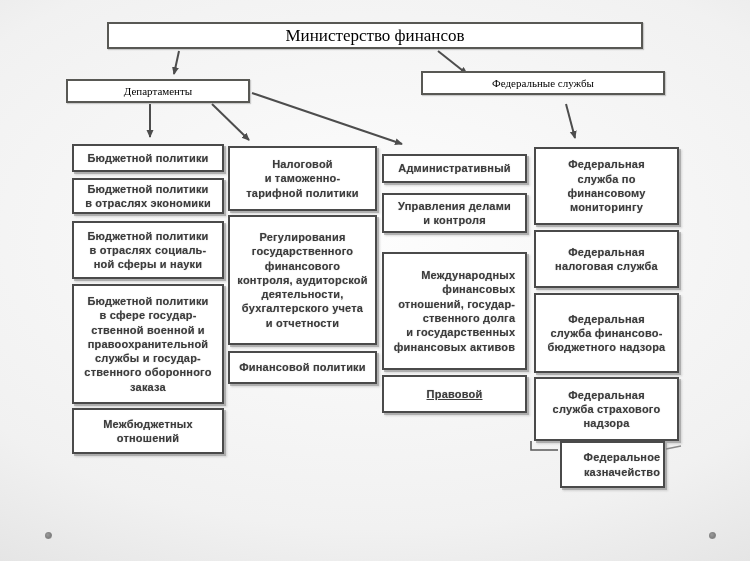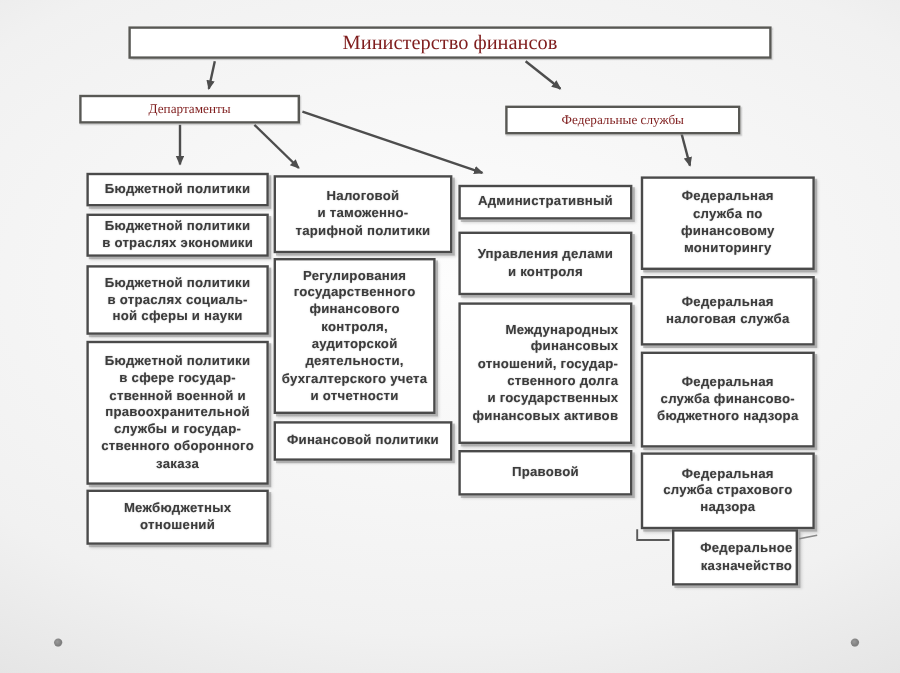--- a/index.html
+++ b/index.html
@@ -15,21 +15,21 @@
   .node{
     position:absolute;z-index:2;box-sizing:border-box;
     background:#ffffff;
     display:flex;align-items:center;justify-content:center;
     text-align:center;white-space:pre-line;
   }
   
   .node.top{
     border:2px solid #585854;
     font-family:"Liberation Serif","DejaVu Serif",serif;
-    color:#7f1d1d;
+    color:#000000;
     box-shadow:1px 1px 1px rgba(120,120,120,.35);
   }
   .node.title{font-size:17px;}
   .node.lvl2{font-size:11px;}
   
   .node.scan{
     border:2px solid #4a4a4a;
     box-shadow:2px 2px 0 rgba(125,125,125,.45), 3px 3px 2px rgba(140,140,140,.3);
     font-size:11px;font-weight:bold;line-height:1.3;
     color:#3c3c3c;letter-spacing:.2px;
@@ -65,60 +65,60 @@
 
     <line x1="566" y1="104" x2="575" y2="138" stroke="#4d4d4d" stroke-width="2" marker-end="url(#ah)"></line>
 
     <polyline points="531,441 531,450 558,450" fill="none" stroke="#5a5a5a" stroke-width="1.6"></polyline>
     <line x1="666" y1="449" x2="681" y2="446" stroke="#8a8a8a" stroke-width="1.4"></line>
   </svg>
 
   <div class="node top title" style="left:107px;top:22px;width:536px;height:27px;">Министерство финансов</div>
 
   <div class="node top lvl2" style="left:66px;top:79px;width:184px;height:24px;">Департаменты</div>
-  <div class="node top lvl2" style="left:421px;top:88px;width:196px;height:24px;font-family:Liberation Serif, serif;">Федеральные службы</div>
+  <div class="node top lvl2" style="left:421px;top:71px;width:244px;height:24px;font-family:Liberation Serif, serif;">Федеральные службы</div>
 
   <div class="node scan" style="left:72px;top:144px;width:152px;height:28px;">Бюджетной политики</div>
   <div class="node scan" style="left:72px;top:178px;width:152px;height:36px;">Бюджетной политики
 в отраслях экономики</div>
   <div class="node scan" style="left:72px;top:221px;width:152px;height:58px;">Бюджетной политики
 в отраслях социаль-
 ной сферы и науки</div>
   <div class="node scan" style="left:72px;top:284px;width:152px;height:120px;">Бюджетной политики
 в сфере государ-
 ственной военной и
 правоохранительной
 службы и государ-
 ственного оборонного
 заказа</div>
   <div class="node scan" style="left:72px;top:408px;width:152px;height:46px;">Межбюджетных
 отношений</div>
 
   <div class="node scan" style="left:228px;top:146px;width:149px;height:65px;">Налоговой
 и таможенно-
 тарифной политики</div>
-  <div class="node scan" style="left:228px;top:215px;width:135px;height:130px;">Регулирования
+  <div class="node scan" style="left:228px;top:215px;width:149px;height:130px;">Регулирования
 государственного
 финансового
 контроля, аудиторской
 деятельности,
 бухгалтерского учета
 и отчетности</div>
   <div class="node scan" style="left:382px;top:154px;width:145px;height:29px;">Административный</div>
 
   <div class="node scan" style="left:228px;top:351px;width:149px;height:33px;">Финансовой политики</div>
-  <div class="node scan" style="left:382px;top:193px;width:145px;height:53px;">Управления делами
+  <div class="node scan" style="left:382px;top:193px;width:145px;height:40px;">Управления делами
 и контроля</div>
   <div class="node scan" style="left:382px;top:252px;width:145px;height:118px;text-align:right;">Международных
 финансовых
 отношений, государ-
 ственного долга
 и государственных
 финансовых активов</div>
-  <div class="node scan" style="left:382px;top:375px;width:145px;height:38px;">Правовой</div>
+  <div class="node scan" style="left:382px;top:375px;width:145px;height:38px;text-decoration:underline;">Правовой</div>
 
   <div class="node scan" style="left:534px;top:147px;width:145px;height:78px;">Федеральная
 служба по
 финансовому
 мониторингу</div>
   <div class="node scan" style="left:534px;top:230px;width:145px;height:58px;">Федеральная
 налоговая  служба</div>
   <div class="node scan" style="left:534px;top:293px;width:145px;height:80px;">Федеральная
 служба финансово-
 бюджетного надзора</div>

